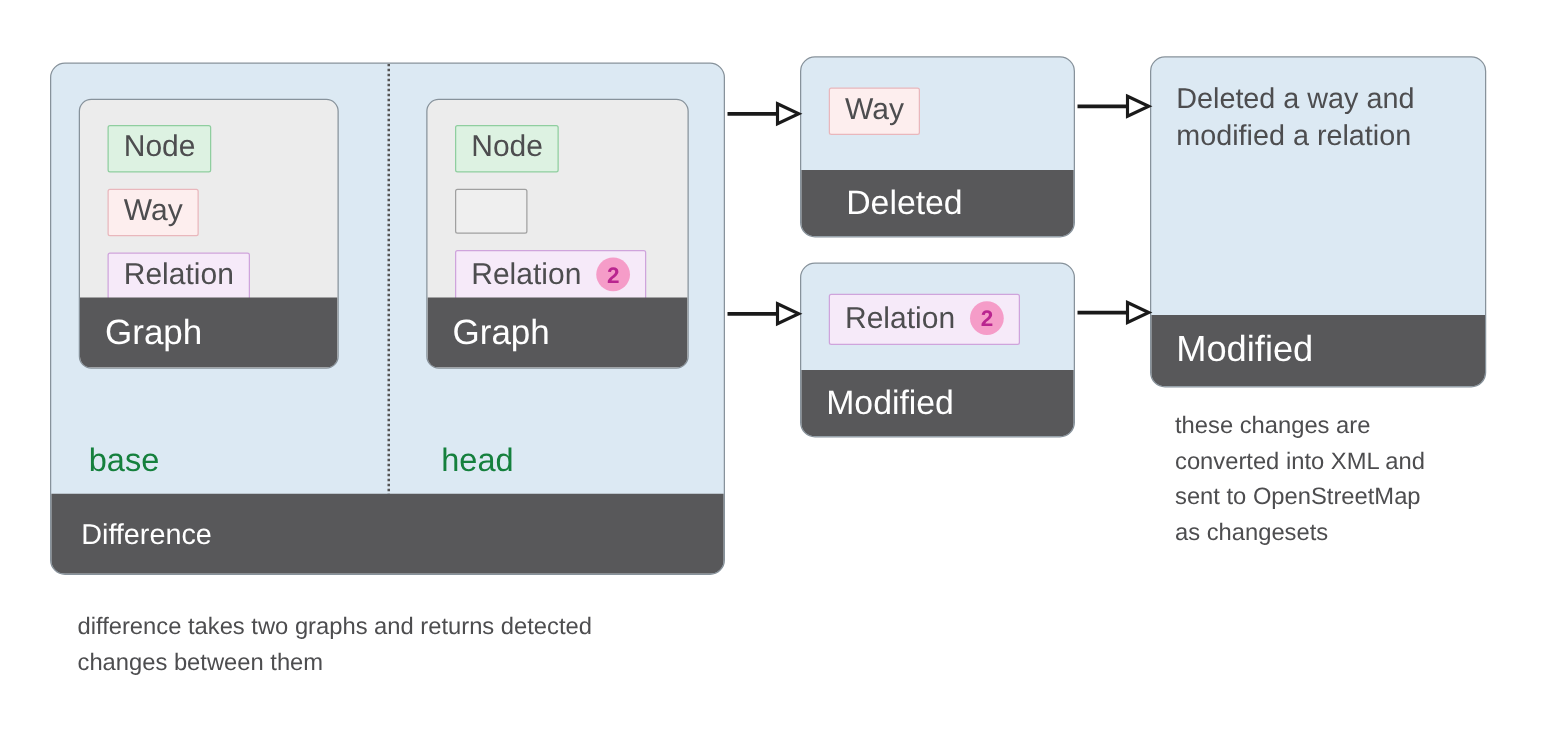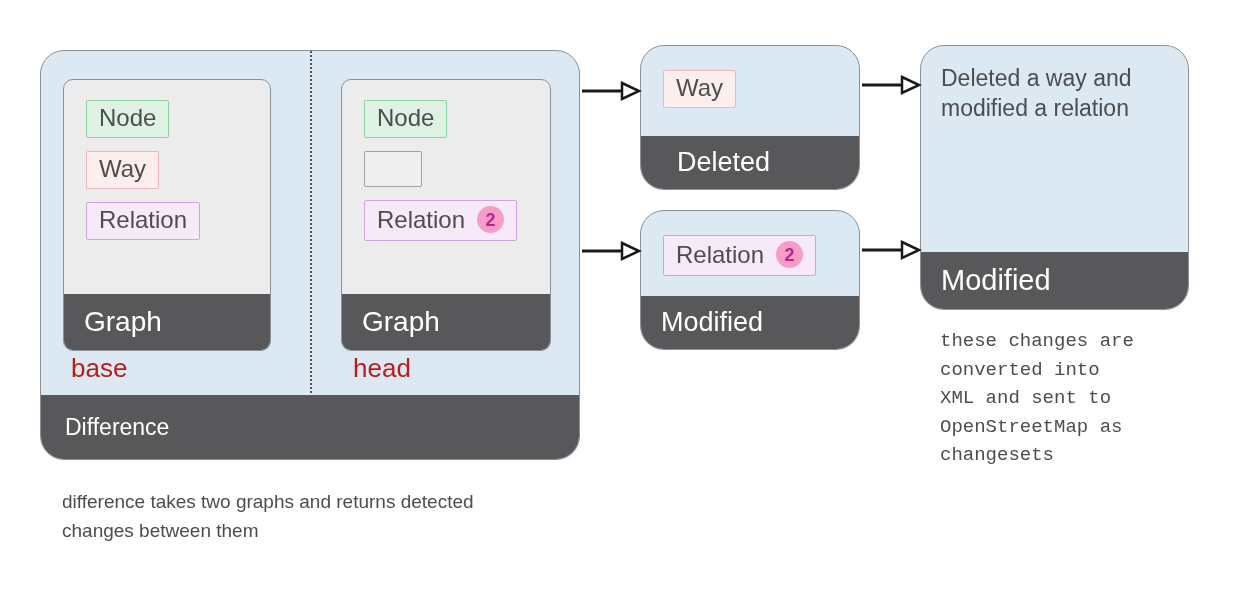--- a/index.html
+++ b/index.html
@@ -10,44 +10,44 @@
     background: #ffffff;
     font-family: "Liberation Sans", sans-serif;
     color: #4d4d4f;
     overflow: hidden;
   }
 
   .panel {
     position: absolute;
     background: #dce9f3;
     border: 1.5px solid #87929b;
-    border-radius: 24px;
+    border-radius: 12px;
     overflow: hidden;
   }
   .dark-footer {
     position: absolute; left: 0; right: 0; bottom: 0;
     background: #58585a;
     color: #ffffff;
     display: flex; align-items: center;
   }
 
   
   .difference { left: 40px; top: 50px; width: 540px; height: 410px; }
   .difference .dark-footer { height: 64px; font-size: 23px; padding-left: 24px; }
   .divider {
     position: absolute; left: 269px; top: 0; height: 346px;
     border-left: 2px dotted #555;
   }
-  .sub-label { position: absolute; top: 302px; font-size: 26px; color: #b91c1c; }
+  .sub-label { position: absolute; top: 302px; font-size: 26px; color: #15803d; }
   .base-label { left: 30px; }
   .head-label { left: 312px; }
 
   
   .graph {
-    position: absolute; top: 28px; height: 272px;
+    position: absolute; top: 28px; height: 216px;
     background: #ececec;
     border: 1.5px solid #87929b;
     border-radius: 10px;
     overflow: hidden;
   }
   .graph-base { left: 22px;  width: 208px; }
   .graph-head { left: 300px; width: 210px; }
   .graph .chips {
     display: flex; flex-direction: column; align-items: flex-start;
     gap: 13px; padding: 20px 0 0 22px;
@@ -92,21 +92,21 @@
   }
   .changeset .dark-footer { height: 57px; font-size: 29px; padding-left: 20px; }
 
   
   .caption {
     position: absolute;
     font-size: 19px; line-height: 1.5;
     color: #4d4d4f;
   }
   .caption-difference { left: 62px;  top: 488px; width: 430px; }
-  .caption-changeset  { left: 940px; top: 327px; width: 200px; font-family: Liberation Mono, monospace; }
+  .caption-changeset  { left: 940px; top: 327px; width: 200px; }
 
   
   .arrows { position: absolute; left: 0; top: 0; pointer-events: none; }
 </style>
 </head>
 <body>
 
 <div>
 
   <div class="panel difference">

